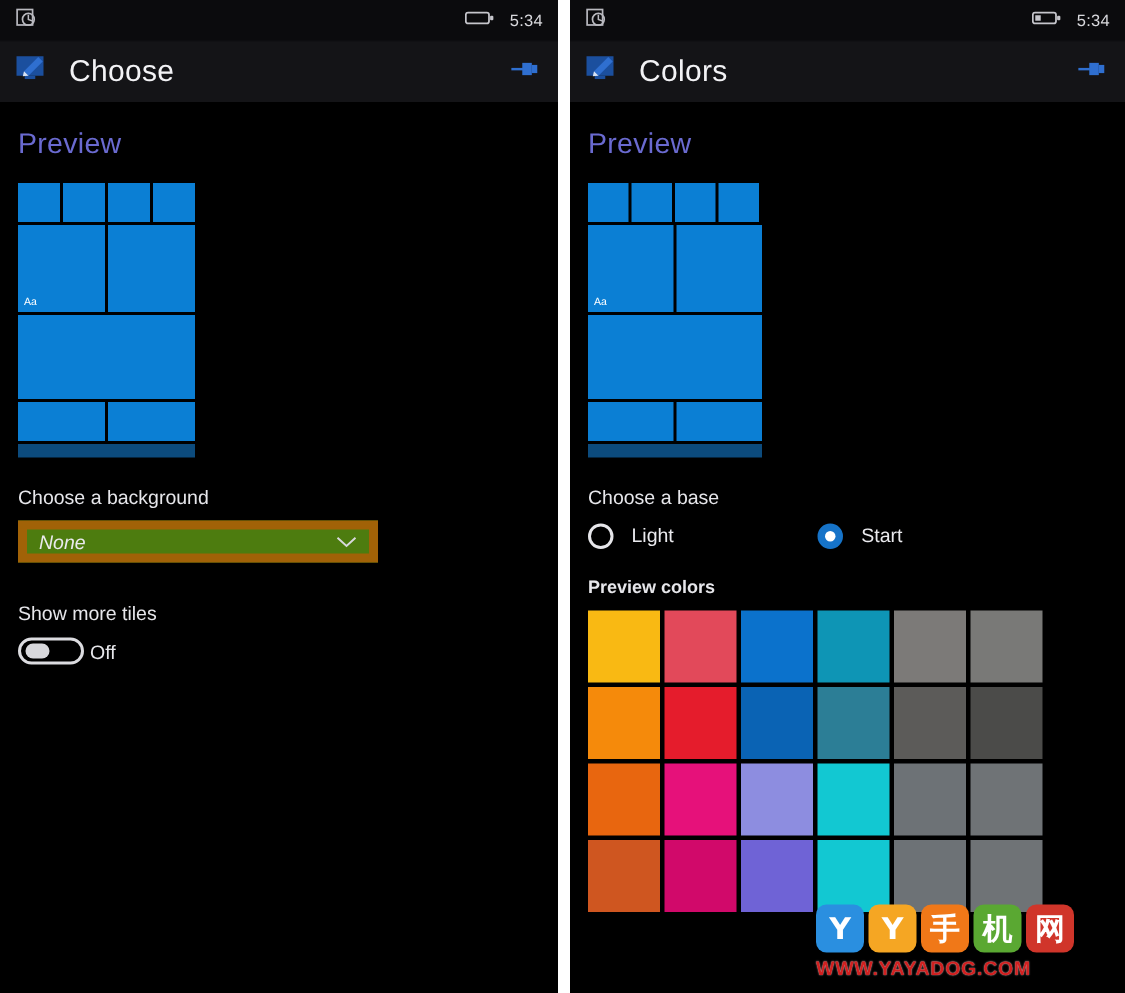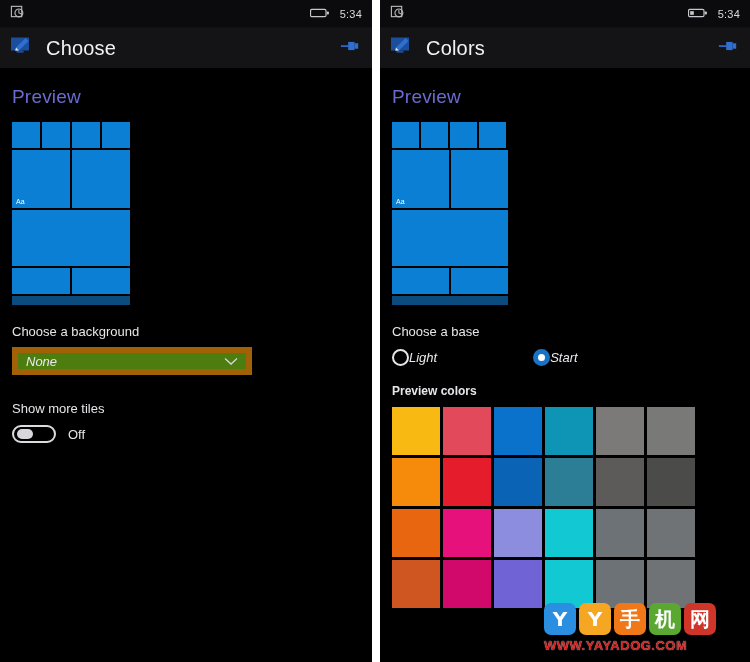--- a/index.html
+++ b/index.html
@@ -134,21 +134,21 @@
     font-style: italic;
   }
   .combobox .cb-val { flex: 1; }
   .chev { display: block; }
 
   .toggle-label { margin-top: 26px; }
   .toggle-row {
     margin-top: 9px;
     display: flex;
     align-items: center;
-    gap: 12px;
+    gap: 4px;
   }
   .switch {
     width: 44px; height: 18px;
     border: 2px solid #dcdce0;
     border-radius: 10px;
     background: #000000;
     position: relative;
     display: flex;
     align-items: center;
   }
@@ -161,23 +161,21 @@
   .toggle-state { color: #e6e6ea; font-size: 13px; }
 
   
   .radio-row {
     margin-top: 10px;
     display: flex;
     align-items: center;
   }
   .radio-item {
     display: flex;
-    align-items: center;
-    gap: 0;
-    font-style: italic;
+    gap: 12px;
   }
   .radio-item + .radio-item { margin-left: 96px; }
   .radio {
     width: 17px; height: 17px;
     border-radius: 50%;
     border: 2px solid #e6e6ea;
     background: #000000;
     display: flex;
     align-items: center;
     justify-content: center;

